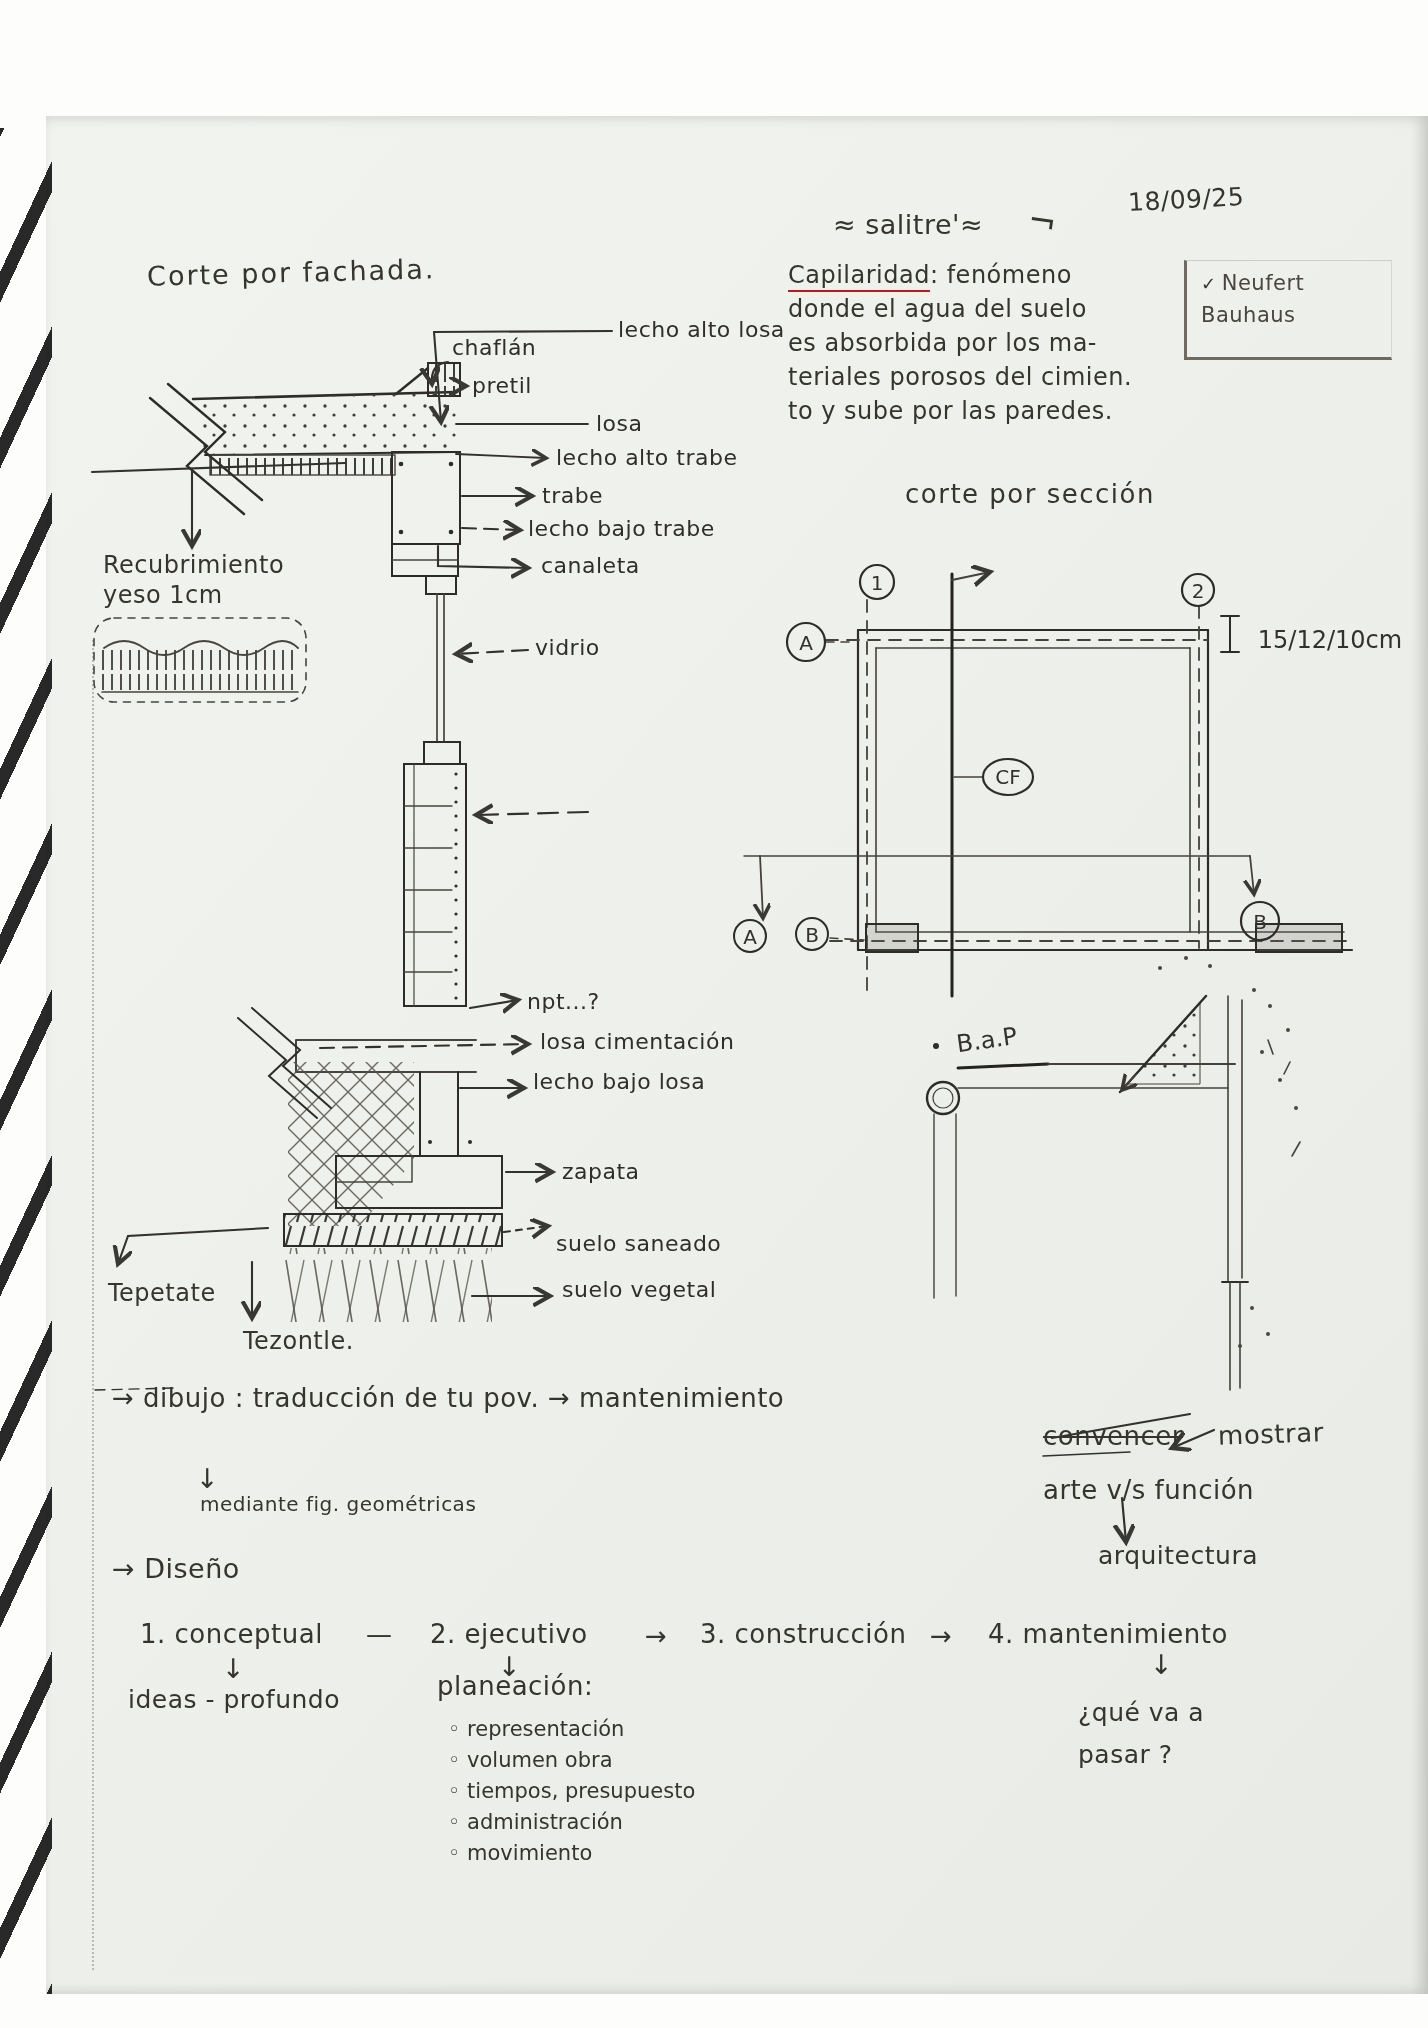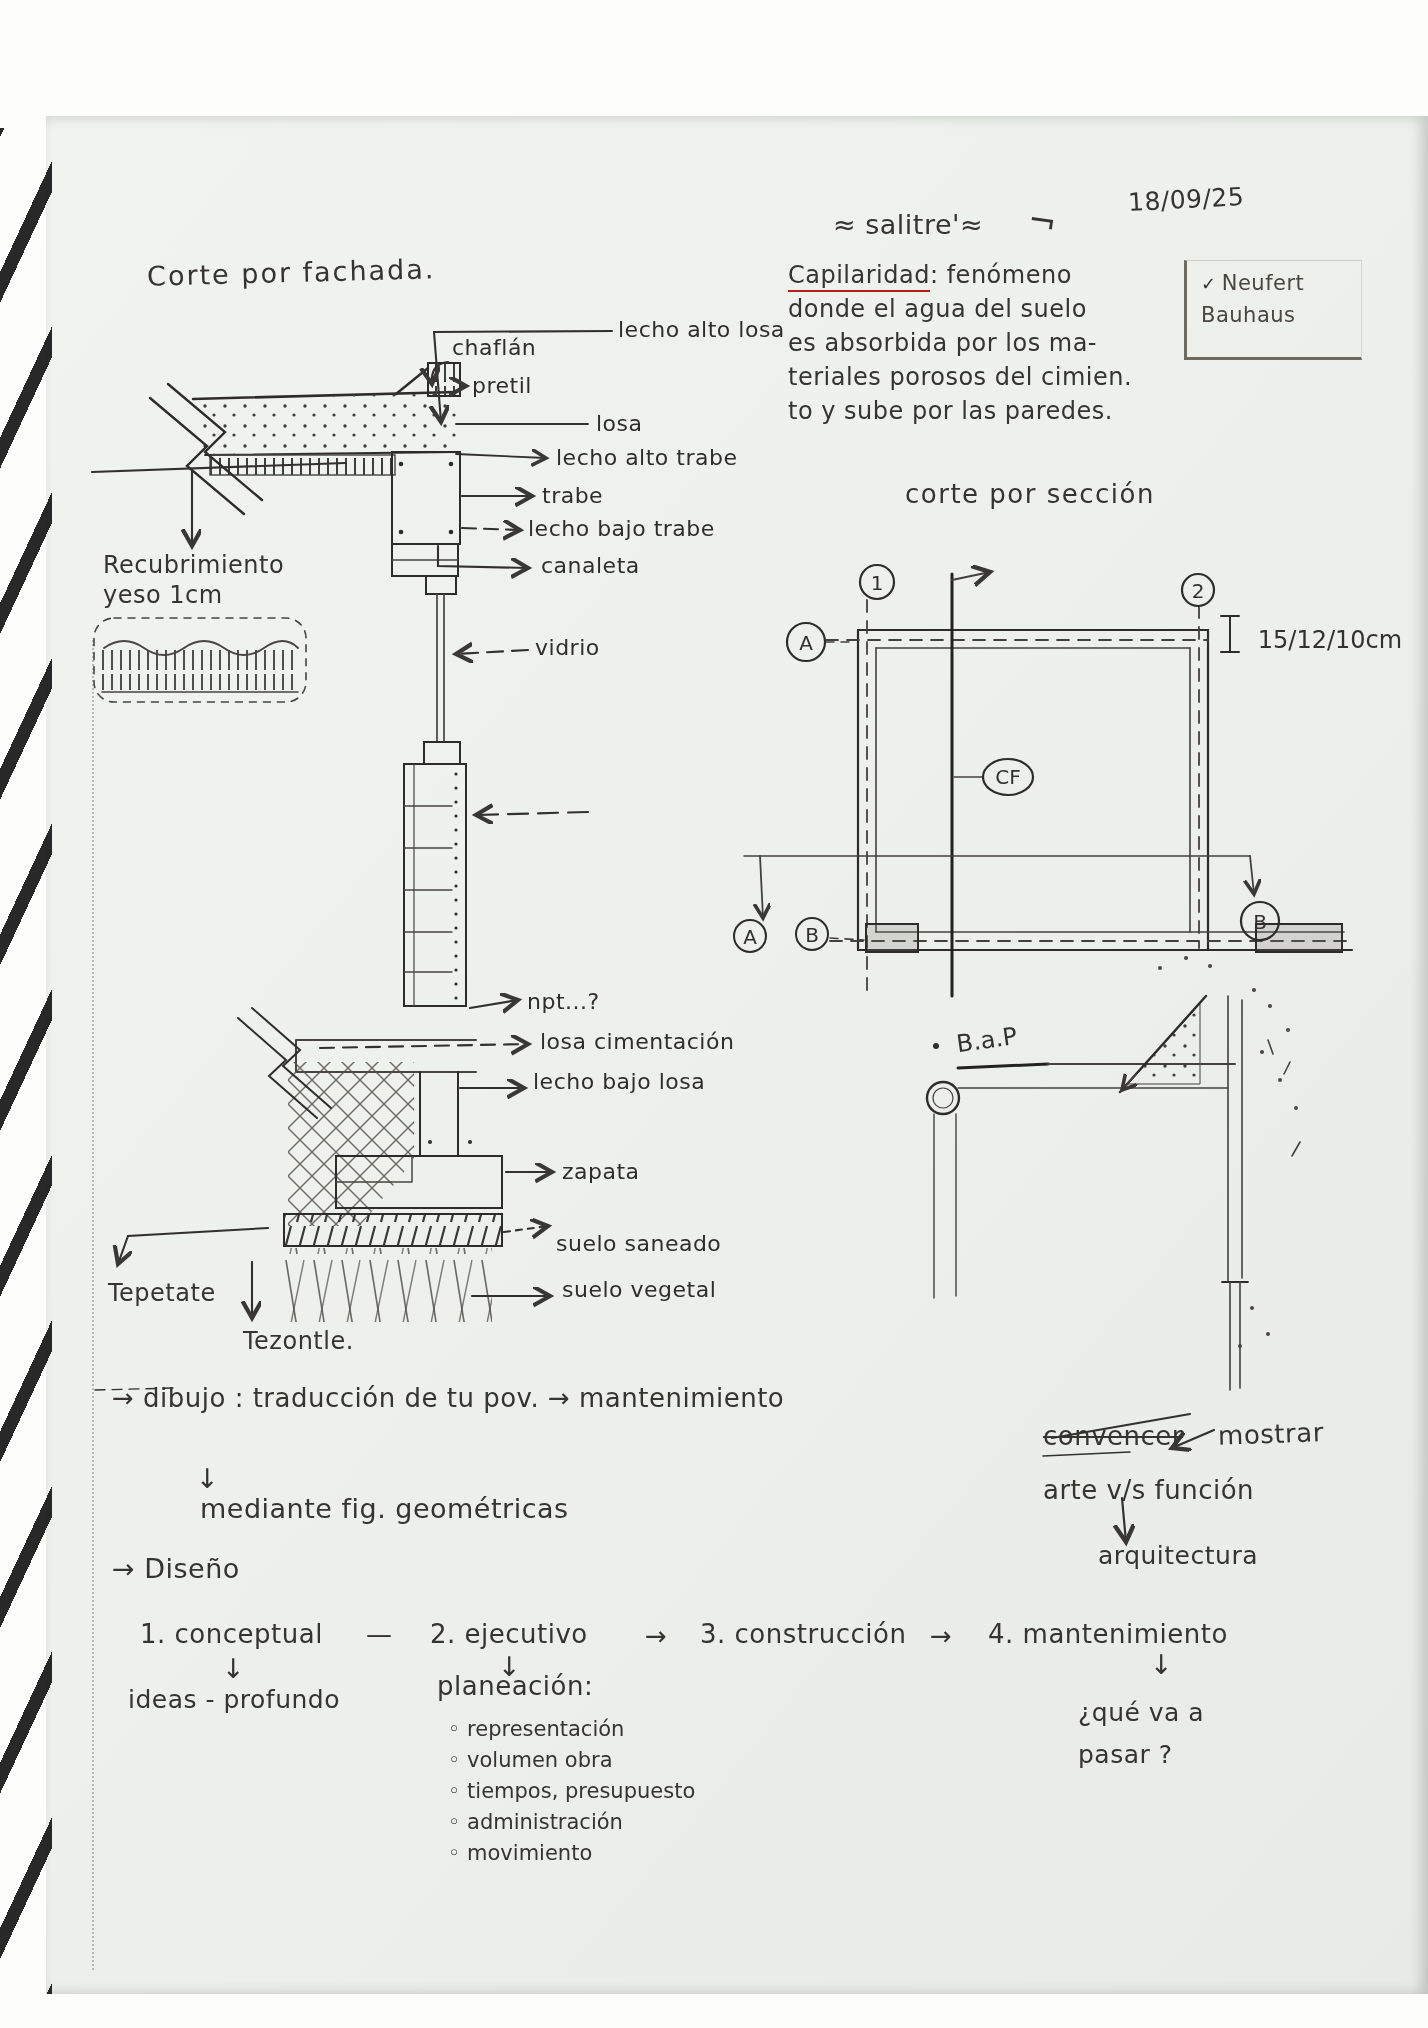--- a/index.html
+++ b/index.html
@@ -12,21 +12,21 @@
          background:repeating-linear-gradient(115deg,#161616 0 13px,rgba(0,0,0,0) 13px 70px);
          opacity:.92;}
   .margin-dots{position:absolute;left:92px;top:640px;height:1330px;width:0;
          border-left:2px dotted rgba(110,120,130,.45);}
   .hw{position:absolute;color:#36342f;letter-spacing:.5px;white-space:nowrap;line-height:1.25;}
   .pre{white-space:pre-line;}
   .lbl{font-size:22px;color:#302e2a;}
   .big{font-size:27px;}
   .strike{text-decoration:line-through;}
   .uline{border-bottom:2px solid #b91c1c;padding-bottom:1px;}
-  .refbox{position:absolute;left:1184px;top:260px;width:178px;height:100px;
+  .refbox{position:absolute;left:1184px;top:260px;width:208px;height:100px;
           border-left:3px solid #6f6a60;border-bottom:3px solid #6f6a60;
           border-top:1px solid rgba(110,105,95,.25);border-right:1px solid rgba(110,105,95,.18);
           padding:6px 0 0 14px;box-sizing:border-box;}
   .bullets{position:absolute;left:440px;top:1706px;margin:8px;padding:0;list-style:none;
            font-size:21px;color:#36342f;line-height:31px;}
   .bullets li::before{content:"◦ ";}
   svg text{font-family:"DejaVu Sans",sans-serif;fill:#33312d;}
   .sketch{position:absolute;left:0;top:0;}
 </style>
 </head>
@@ -288,21 +288,21 @@
   <div class="hw lbl" style="left:562px;top:1276px;">suelo vegetal</div>
   <div class="hw pre" style="left:103px;top:550px;font-size:24px;">Recubrimiento
 yeso 1cm</div>
   <div class="hw" style="left:108px;top:1278px;font-size:24px;">Tepetate</div>
   <div class="hw" style="left:243px;top:1326px;font-size:24px;">Tezontle.</div>
 
   <div class="hw" style="left:905px;top:478px;font-size:26px;letter-spacing:1.5px;">corte por sección</div>
 
   <div class="hw" style="left:112px;top:1382px;font-size:26px;">→ dibujo : traducción de tu pov. → mantenimiento</div>
   <div class="hw" style="left:196px;top:1462px;font-size:27px;">↓</div>
-  <div class="hw" style="left:200px;top:1492px;font-size:27px;">mediante fig. geométricas</div>
+  <div class="hw" style="left:200px;top:1492px;font-size:20px;">mediante fig. geométricas</div>
   <div class="hw" style="left:112px;top:1552px;font-size:27px;">→ Diseño</div>
 
   <div class="hw" style="left:140px;top:1618px;font-size:26px;">1. conceptual</div>
   <div class="hw" style="left:366px;top:1618px;font-size:26px;">—</div>
   <div class="hw" style="left:430px;top:1618px;font-size:26px;">2. ejecutivo</div>
   <div class="hw" style="left:645px;top:1620px;font-size:26px;">→</div>
   <div class="hw" style="left:700px;top:1618px;font-size:26px;">3. construcción</div>
   <div class="hw" style="left:930px;top:1620px;font-size:26px;">→</div>
   <div class="hw" style="left:988px;top:1618px;font-size:26px;">4. mantenimiento</div>
 

